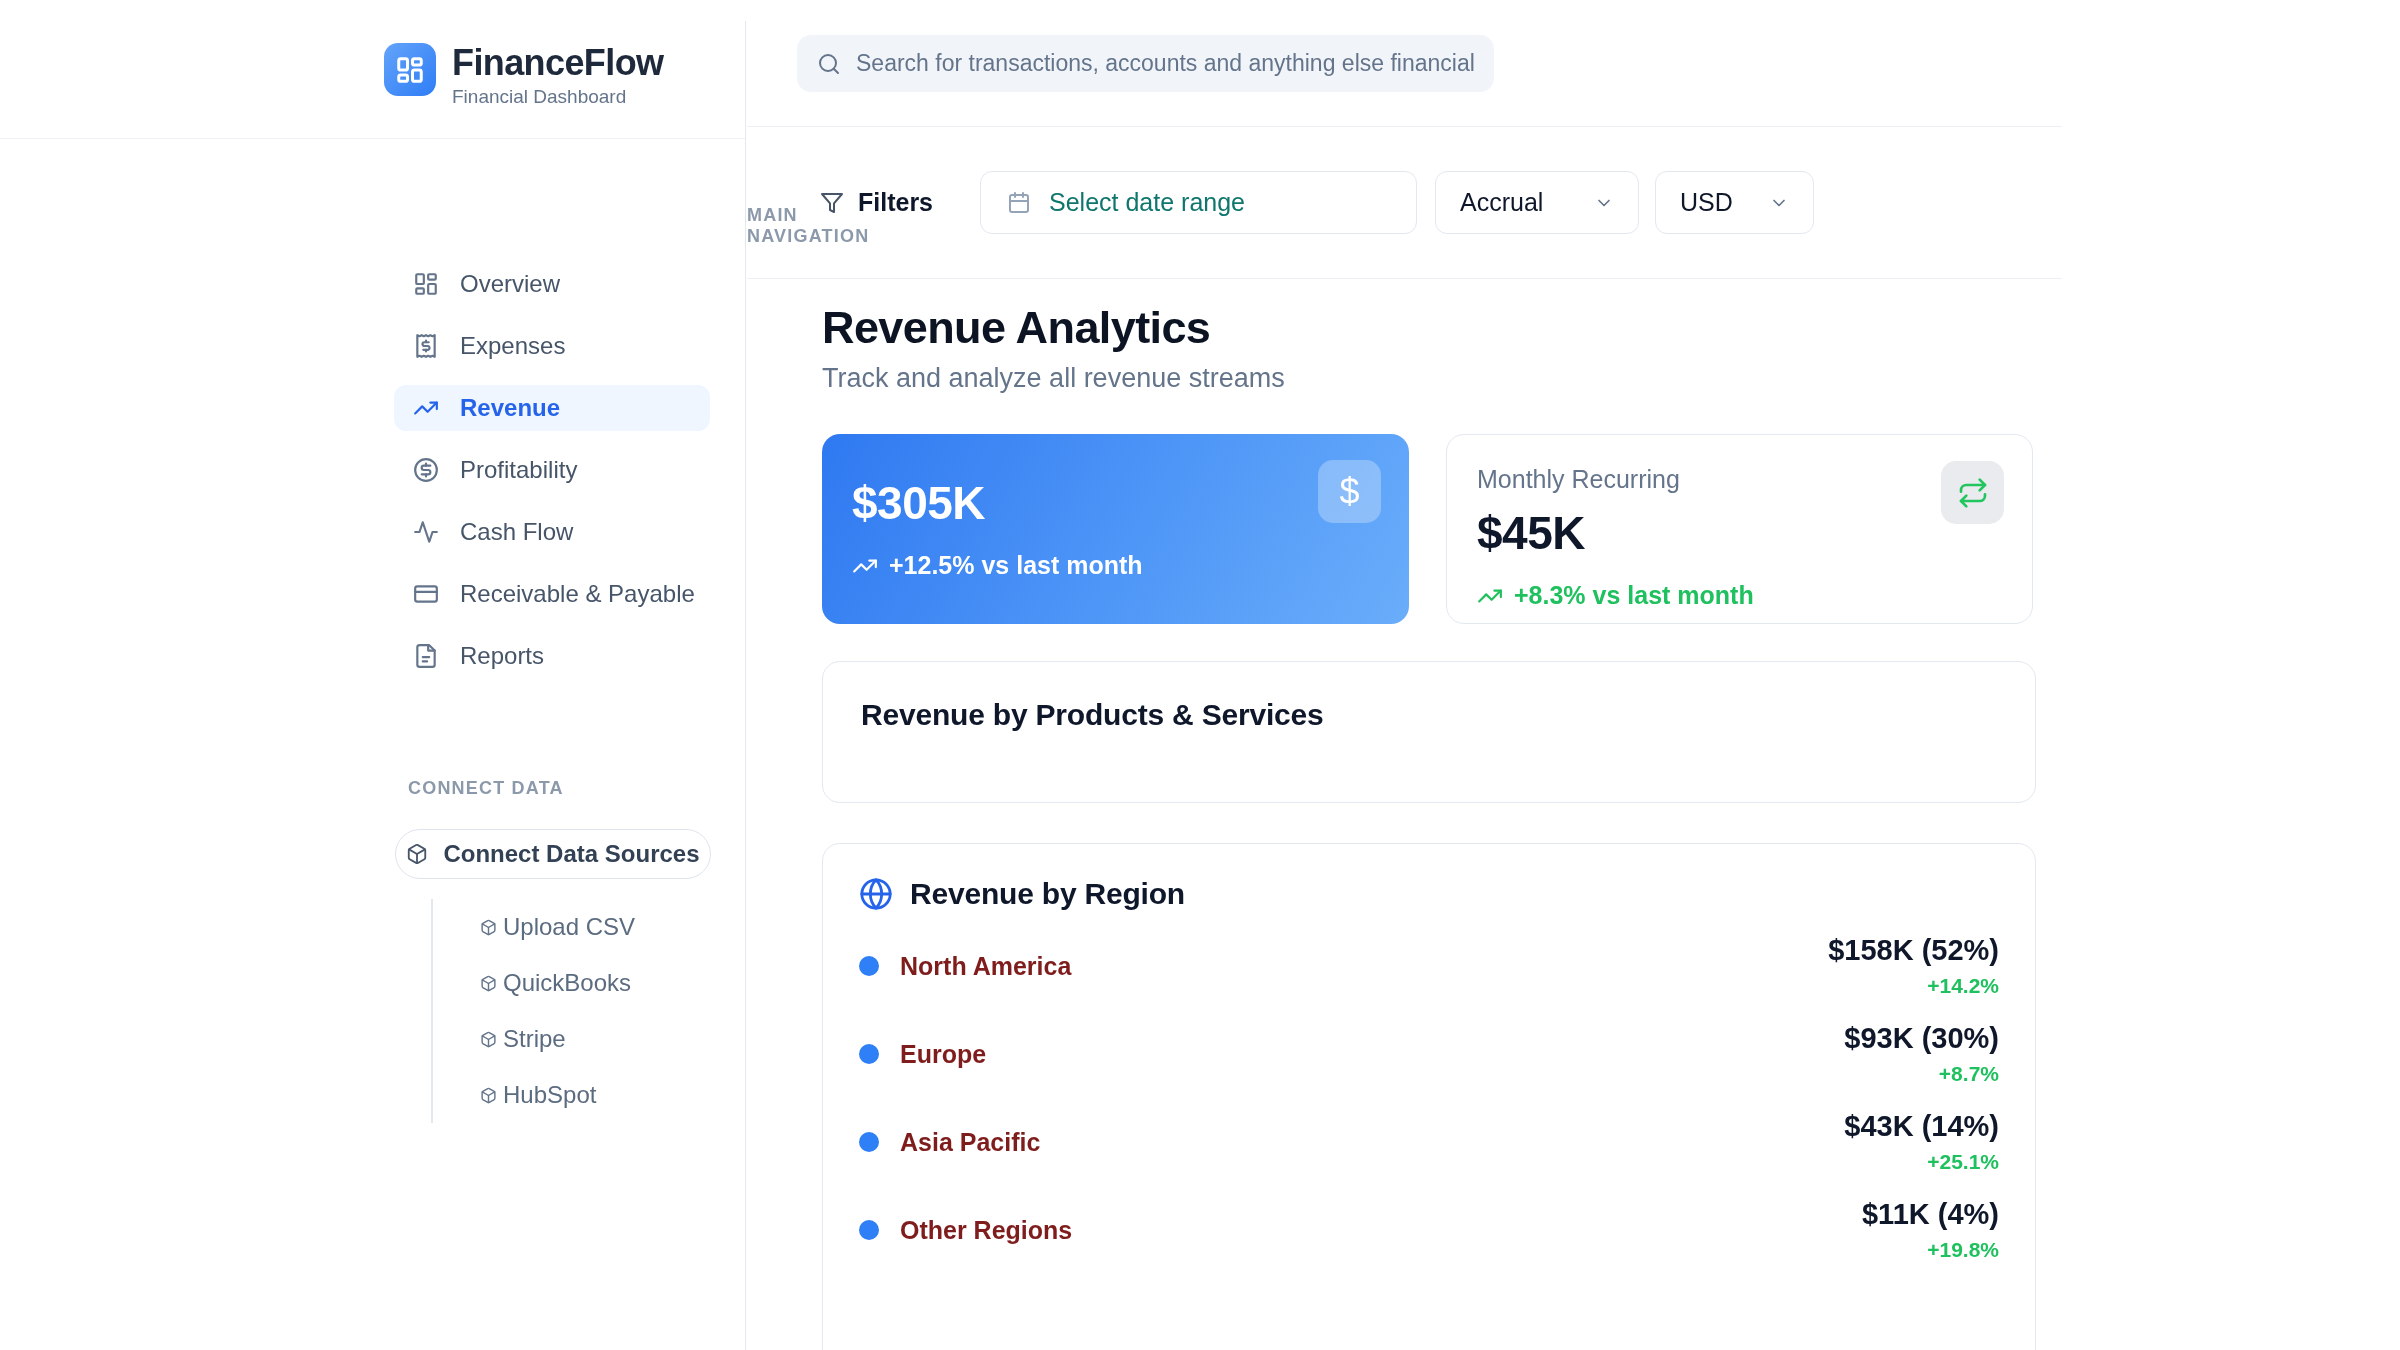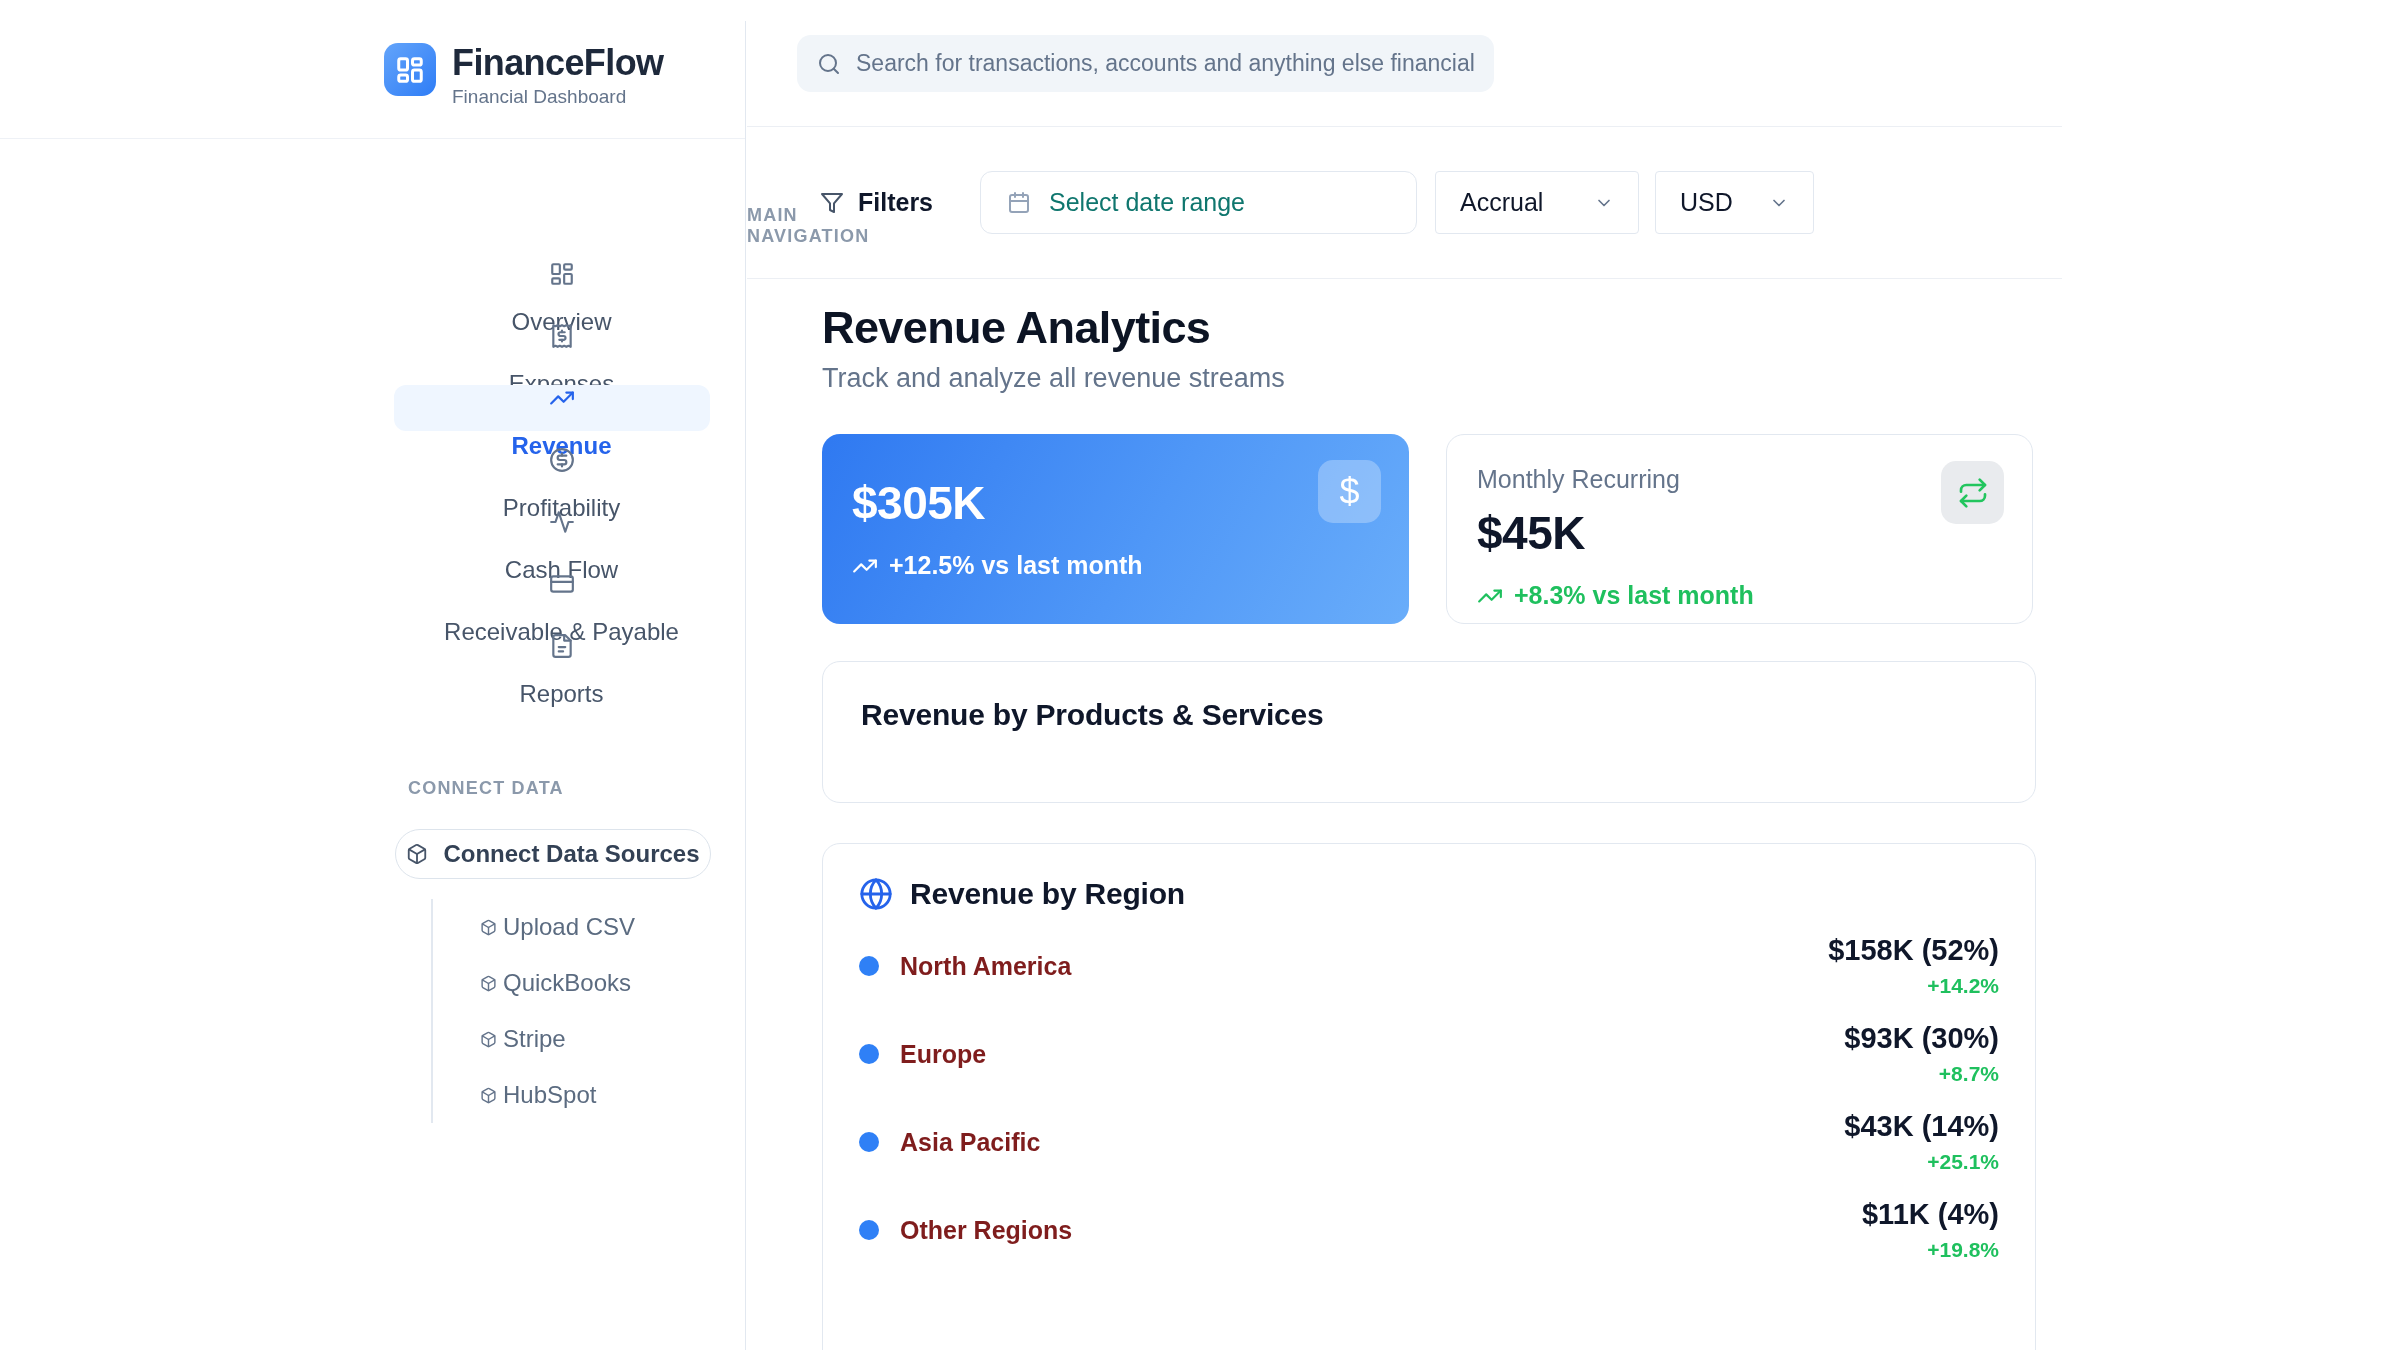--- a/index.html
+++ b/index.html
@@ -17,21 +17,21 @@
   .brand { position: absolute; left: 384px; top: 22px; display: flex; align-items: flex-start; gap: 16px; }
   .brand-icon { width: 52px; height: 53px; border-radius: 14px; background: linear-gradient(135deg,#63a4fa,#2f7df6); display: grid; place-items: center; color: #fff; flex: none; }
   .brand-icon svg { width: 30px; height: 30px; }
   .brand-name { font-size: 36px; font-weight: 700; color: #1e293b; letter-spacing: -0.6px; line-height: 1.1; }
   .brand-tag { font-size: 19px; color: #64748b; margin-top: 3px; }
   .side-divider { position: absolute; left: 0; right: 0; top: 117px; border-top: 1px solid #eef1f6; }
   .nav-header { position: absolute; left: 408px; font-size: 18px; font-weight: 700; letter-spacing: 1.2px; color: #8b99ab; }
   .nav-header.main { top: 184px; }
   .nav-header.connect { top: 757px; }
   .nav { position: absolute; left: 394px; top: 240px; width: 316px; display: flex; flex-direction: column; gap: 16px; }
-  .nav-item { display: flex; align-items: center; gap: 21px; height: 46px; padding-left: 19px; border-radius: 12px; font-size: 24px; font-weight: 500; color: #475569; cursor: pointer; flex-direction: column; }
+  .nav-item { display: flex; align-items: center; gap: 21px; height: 46px; padding-left: 19px; border-radius: 12px; font-size: 24px; font-weight: 500; color: #475569; cursor: pointer; }
   .nav-item svg { width: 26px; height: 26px; color: #64748b; flex: none; }
   .nav-item.active { background: #eff6ff; color: #2563eb; font-weight: 600; }
   .nav-item.active svg { color: #2563eb; }
   .connect-btn { position: absolute; left: 395px; top: 808px; width: 316px; height: 50px; border: 1px solid #dde4ec; border-radius: 25px; background: #fff; display: flex; align-items: center; justify-content: center; gap: 15px; font-size: 24px; font-weight: 600; color: #334155; cursor: pointer; font-family: inherit; }
   .connect-btn svg { width: 22px; height: 22px; color: #475569; flex: none; }
   .connect-tree { position: absolute; left: 431px; top: 878px; border-left: 2px solid #e2e8f0; padding-left: 47px; display: flex; flex-direction: column; }
   .tree-item { height: 56px; display: flex; align-items: center; gap: 6px; font-size: 24px; color: #5b6b80; cursor: pointer; }
   .tree-item svg { width: 17px; height: 17px; color: #64748b; flex: none; }
 
   
@@ -40,21 +40,21 @@
   .searchbox { margin: 14px 0 0 50px; width: 697px; height: 57px; background: #f1f5f9; border-radius: 14px; display: flex; align-items: center; gap: 15px; padding: 0 20px; }
   .searchbox svg { width: 24px; height: 24px; color: #64748b; flex: none; }
   .searchbox input { border: 0; outline: 0; background: transparent; font-size: 23px; font-family: inherit; color: #334155; width: 100%; padding: 0; white-space: nowrap; overflow: hidden; }
   .searchbox input::placeholder { color: #64748b; }
 
   .filterbar { height: 152px; width: 1315px; border-bottom: 1px solid #eceff4; display: flex; align-items: center; padding-left: 73px; }
   .filters-toggle { display: flex; align-items: center; gap: 14px; font-size: 25px; font-weight: 600; color: #0f172a; cursor: pointer; }
   .filters-toggle svg { width: 24px; height: 24px; color: #475569; }
   .datebox { margin-left: 47px; width: 437px; height: 63px; border: 1px solid #e2e8f0; border-radius: 12px; display: flex; align-items: center; gap: 18px; padding: 0 26px; color: #0f766e; font-size: 25px; cursor: pointer; background: #fff; }
   .datebox svg { width: 24px; height: 24px; color: #94a3b8; flex: none; }
-  .select { height: 63px; border: 1px solid #e2e8f0; border-radius: 4px; display: flex; align-items: center; justify-content: space-between; padding: 0 24px; font-size: 25px; font-weight: 500; color: #0f172a; cursor: pointer; background: #fff; }
+  .select { height: 63px; border: 1px solid #e2e8f0; border-radius: 12px; display: flex; align-items: center; justify-content: space-between; padding: 0 24px; font-size: 25px; font-weight: 500; color: #0f172a; cursor: pointer; background: #fff; }
   .select svg { width: 20px; height: 20px; color: #64748b; flex: none; }
   .select.accrual { margin-left: 18px; width: 204px; }
   .select.currency { margin-left: 16px; width: 159px; }
 
   .content { padding: 24px 0 0 75px; }
   .page-title { font-size: 45px; font-weight: 800; color: #0c1424; letter-spacing: -0.6px; line-height: 1.12; margin: 0; }
   .page-sub { font-size: 27px; color: #64748b; margin: 10px 0 0; }
 
   .stats { display: flex; gap: 37px; margin-top: 40px; }
   .stat-card { position: relative; width: 587px; height: 190px; border-radius: 18px; padding: 30px; }

